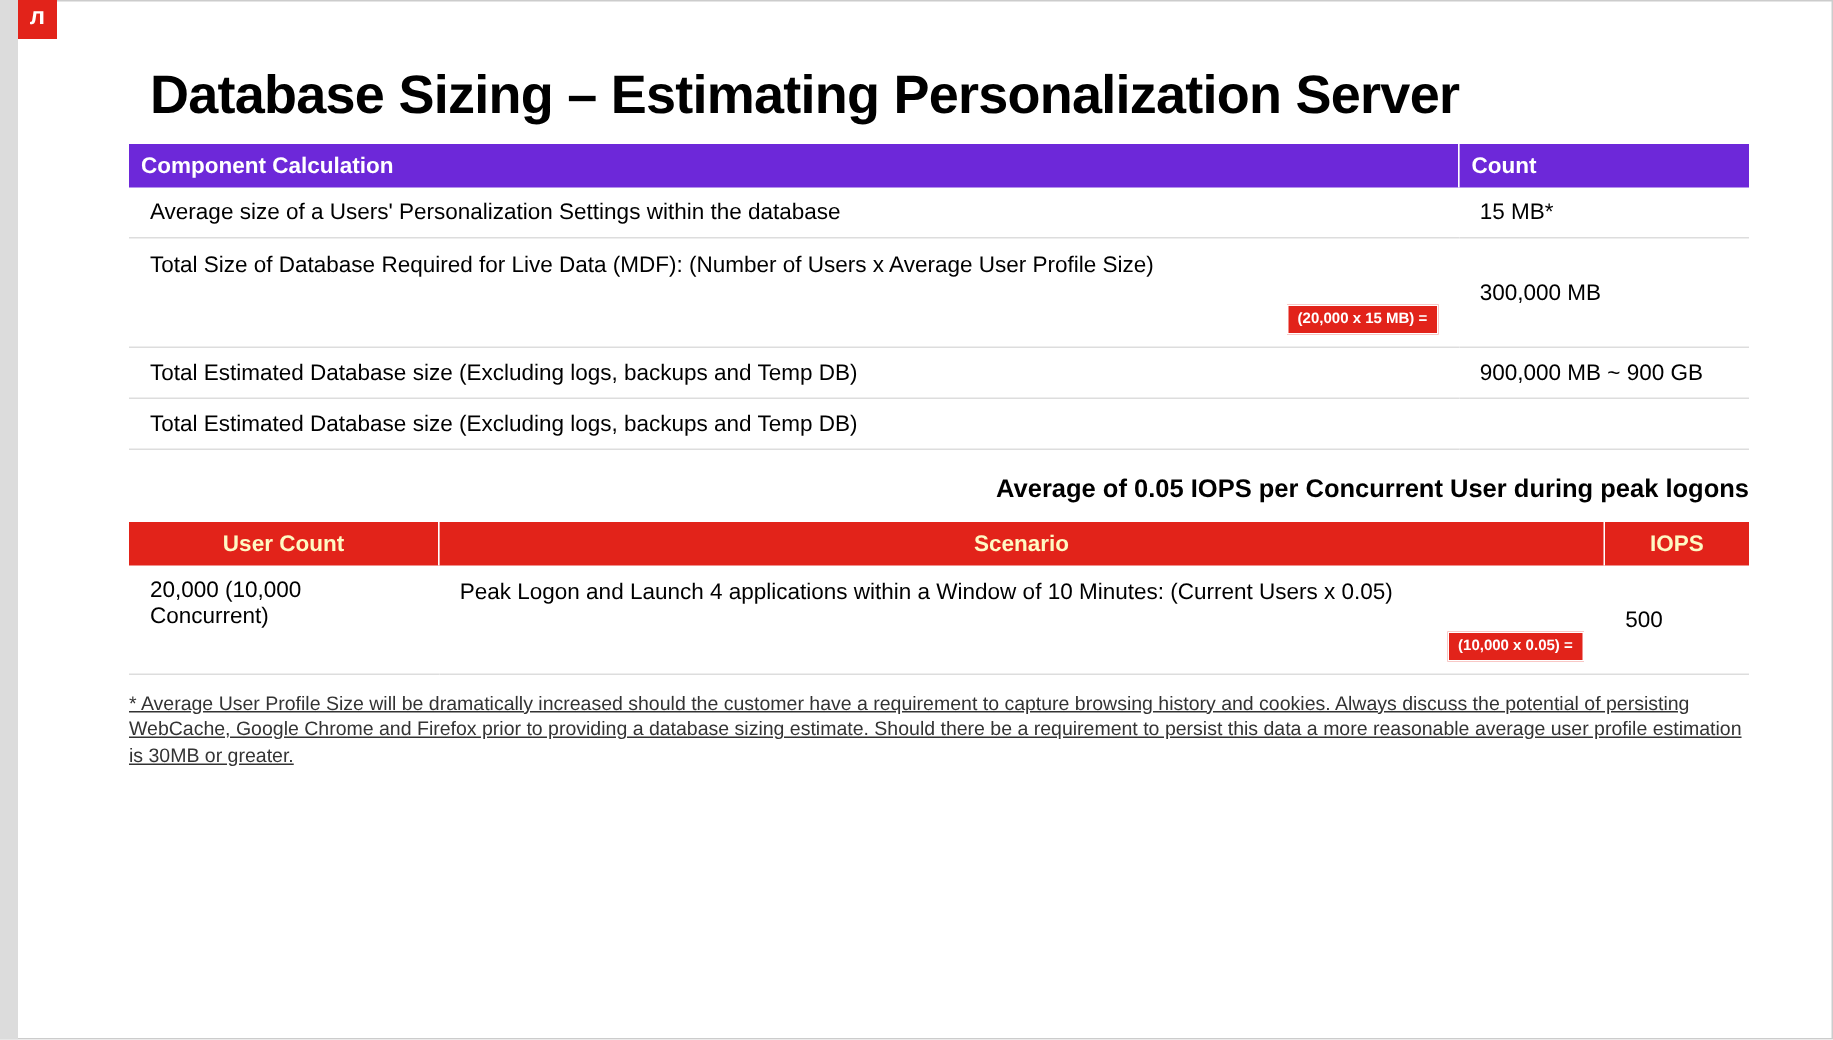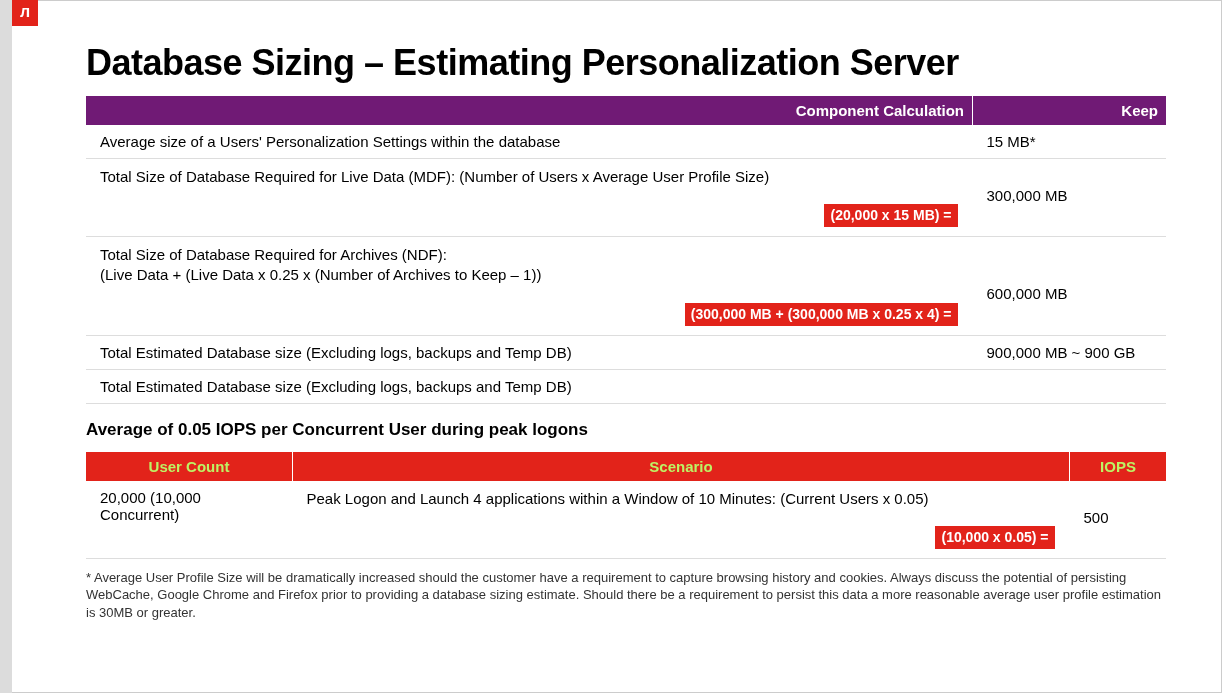--- a/index.html
+++ b/index.html
@@ -40,95 +40,96 @@
     position: absolute;
     top: 42px;
     left: 86px;
     right: 56px;
   }
   .title {
     font-size: 36px;
     font-weight: 700;
     letter-spacing: -0.5px;
     color: #000;
-    margin: 0 0 12px 0;
+    margin: 0 0 12px 14px;
   }
   table.main {
     width: 100%;
     border-collapse: collapse;
     font-size: 15px;
     color: #000;
   }
   table.main th {
-    background: #701a75;
+    background: #6d28d9;
     color: #fff;
     font-weight: 700;
-    text-align: right;
+    text-align: left;
     padding: 6px 8px;
     border-right: 1px solid #fff;
   }
   table.main th:last-child { border-right: none; }
   table.main td {
     border-bottom: 1px solid #ddd;
     padding: 8px 14px;
     vertical-align: top;
   }
   table.main .col-comp { width: 870px; }
   table.main .col-val { width: auto; }
 
   .highlight {
     background: #e2231a;
     color: #fff;
     font-weight: 700;
     padding: 2px 6px;
     border:1px solid #fff;
     display:inline-block;
-    font-size:14px;
+    font-size:10px;
     margin-top:16px;
   }
   .right-align-line {
     text-align: right;
   }
   .value-cell {
     padding-top: 8px;
   }
   .middle-caption {
-    text-align: left;
+    text-align: right;
     font-weight: 700;
     font-size: 17px;
     margin: 16px 0 12px 0;
   }
   table.second {
     width: 100%;
     border-collapse: collapse;
     font-size: 15px;
     color: #000;
   }
   table.second th {
     background: #e2231a;
-    color: #bef264;
+    color: #fef9c3;
     font-weight: 700;
     text-align: center;
     padding: 6px 8px;
     border-right: 1px solid #fff;
   }
   table.second th:last-child { border-right: none; }
   table.second td {
     border-bottom: 1px solid #ddd;
     padding: 8px 14px;
     vertical-align: top;
   }
   .col-uc { width: 190px; }
   .col-sc { width: 760px; }
   .col-io { width: auto; }
   .footnote {
     font-size: 13px;
     color: #333;
     margin-top: 10px;
     line-height: 1.35;
+    text-decoration: underline;
   }
   .page-border {
     position:absolute;
     inset:0;
     border:1px solid #ccc;
     pointer-events:none;
   }
   td.two-line { line-height:1.35; }
 </style>
 </head>
@@ -139,42 +140,34 @@
   <div class="left-strip"></div>
   <div class="logo-box"><span>л</span></div>
 
   <div class="content">
     <h1 class="title">Database Sizing – Estimating Personalization Server</h1>
 
     <table class="main">
       <thead>
         <tr>
           <th class="col-comp">Component Calculation</th>
-          <th class="col-val">Keep</th>
+          <th class="col-val">Count</th>
         </tr>
       </thead>
       <tbody>
         <tr>
           <td><span>Average size of a Users' Personalization Settings within the database</span></td>
           <td class="value-cell" style=""><span>15 MB*</span></td>
         </tr>
         <tr>
           <td class="two-line">
             <div>Total Size of Database Required for Live Data (MDF): (Number of Users x Average User Profile Size)</div>
             <div class="right-align-line"><span class="highlight">(20,000 x 15 MB) =</span></div>
           </td>
           <td class="value-cell" style="padding-top:28px;"><span>300,000 MB</span></td>
-        </tr>
-        <tr>
-          <td class="two-line">
-            <div style="white-space:pre-line;">Total Size of Database Required for Archives (NDF):
-(Live Data + (Live Data x 0.25 x (Number of Archives to Keep – 1))</div>
-            <div class="right-align-line"><span class="highlight">(300,000 MB + (300,000 MB x 0.25 x 4) =</span></div>
-          </td>
-          <td class="value-cell" style="padding-top:48px;"><span>600,000 MB</span></td>
         </tr>
         <tr>
           <td><span>Total Estimated Database size (Excluding logs, backups and Temp DB)</span></td>
           <td class="value-cell"><span>900,000 MB ~ 900 GB</span></td>
         </tr>
         <tr>
           <td><span>Total Estimated Database size (Excluding logs, backups and Temp DB)</span></td>
           <td class="value-cell"><span></span></td>
         </tr>
       </tbody>

